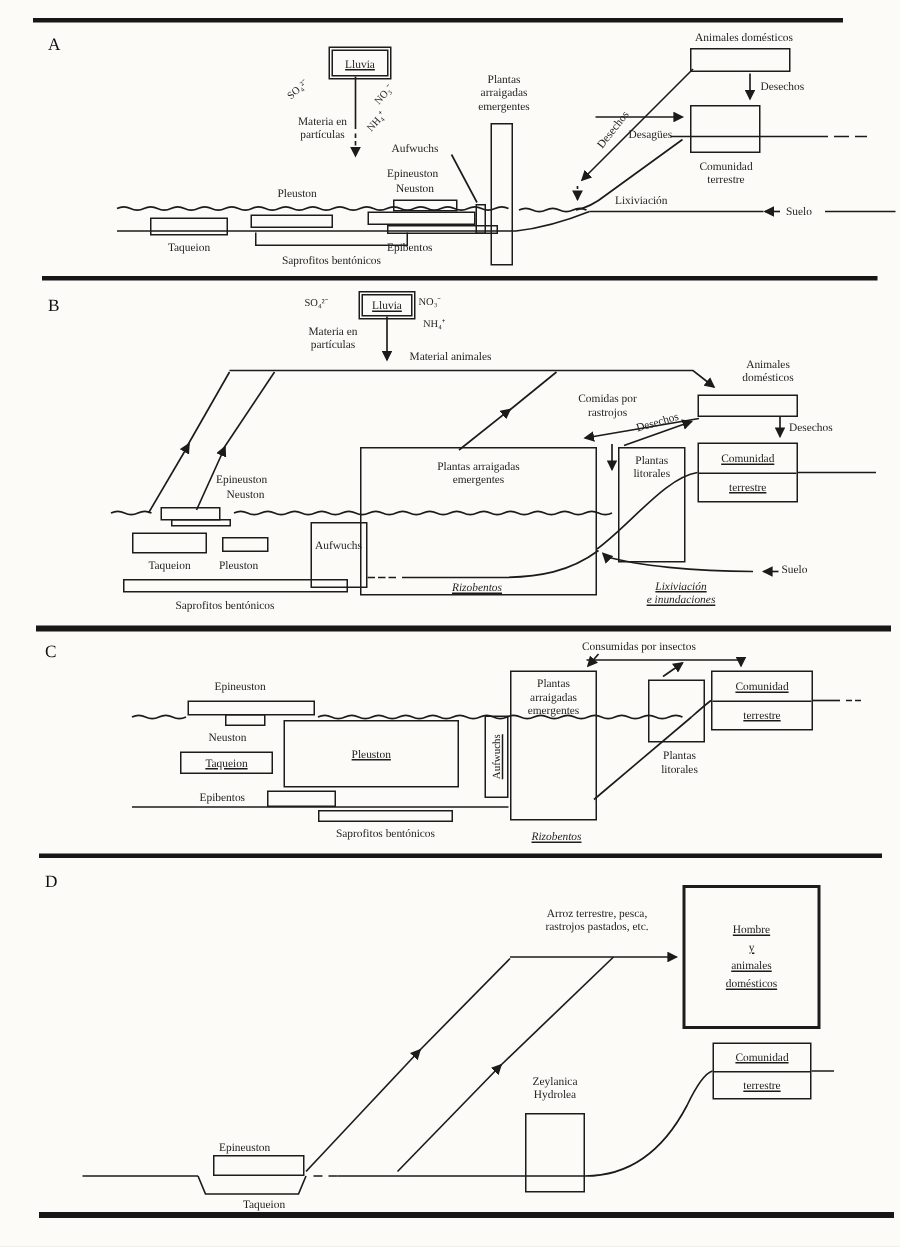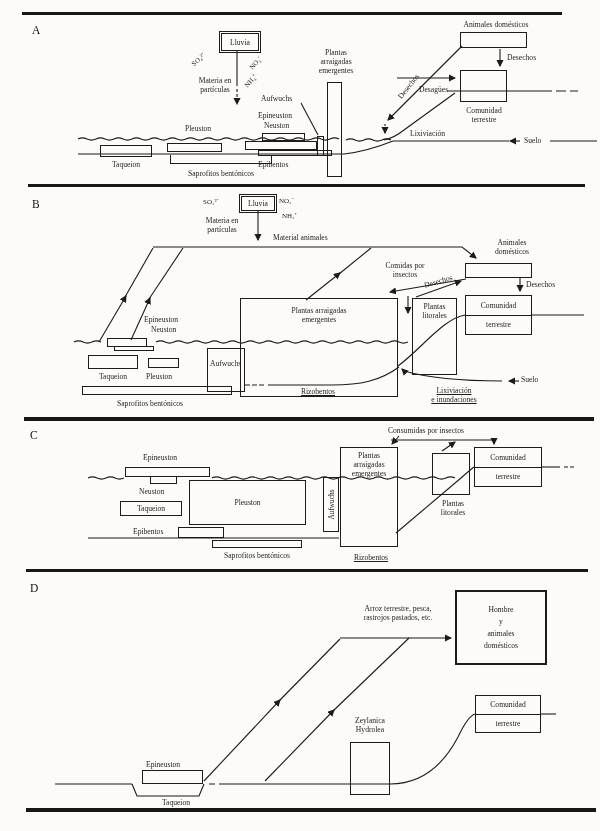--- a/index.html
+++ b/index.html
@@ -3,31 +3,31 @@
 <meta charset="utf-8">
 <style>
   html,body{margin:0;padding:0;background:#e8e8e4;}
   #canvas{position:relative;width:600px;height:831px;background:#fcfbf7;overflow:hidden;
           font-family:"Liberation Serif",serif;color:#1b1b1b;}
   svg.lines{position:absolute;left:0;top:0;width:600px;height:831px;pointer-events:none;}
   .rule{position:absolute;background:#171717;}
   .lbl{position:absolute;font-size:7.6px;line-height:9px;white-space:nowrap;color:#1e1e1e;}
   .ctr{text-align:center;white-space:pre-line;}
   .letter{position:absolute;font-size:11.5px;line-height:12px;color:#111;}
-  .bx{position:absolute;border:1.4px solid #1c1c1c;box-sizing:border-box;background:transparent;}
+  .bx{position:absolute;border:1.4px solid #1c1c1c;box-sizing:border-box;background:transparent;text-decoration:underline;}
   .dbl{outline:1.3px solid #1c1c1c;outline-offset:1.5px;}
   .fc{display:flex;align-items:center;justify-content:center;font-size:7.6px;line-height:9px;
       text-align:center;white-space:pre-line;}
   .combo{display:flex;flex-direction:column;}
   .cw{flex:1;display:flex;align-items:center;justify-content:center;font-size:7.6px;}
   .cb{border-top:1.2px solid #1c1c1c;}
   .rot{transform-origin:left top;}
   .vert{display:flex;align-items:center;justify-content:center;}
   .vert span{transform:rotate(-90deg);white-space:nowrap;font-size:7.3px;}
-  .und{text-decoration:underline;}
+  .und{text-decoration:underline;font-style:italic;}
   .bracket{border-top:none !important;}
 </style>
 </head>
 <body>
 
 <div id="canvas">
 
   <div class="rule" style="left:22px;top:12px;width:540px;height:3px;"></div>
   <div class="rule" style="left:28px;top:184px;width:557px;height:3px;"></div>
   <div class="rule" style="left:24px;top:417px;width:570px;height:4px;"></div>
@@ -177,21 +177,21 @@
   <div class="bx combo" style="left:465px;top:295px;width:67px;height:40px;border-width:1.7px;">
     <div class="cw">Comunidad</div>
     <div class="cw cb">terrestre</div>
   </div>
   <div class="lbl ctr" style="left:482px;top:238px;width:60px;">Animales
 domésticos</div>
   <div class="bx" style="left:465px;top:263px;width:67px;height:15px;"></div>
   <div class="lbl" style="left:526px;top:280px;">Desechos</div>
   <div class="lbl rot" style="left:423px;top:281px;transform:rotate(-16deg);">Desechos</div>
   <div class="lbl ctr" style="left:378px;top:261px;width:54px;">Comidas por
-insectos</div>
+rastrojos</div>
   <div class="lbl ctr und" style="left:416px;top:386px;width:76px;">Lixiviación
 e inundaciones</div>
   <div class="lbl" style="left:521px;top:375px;">Suelo</div>
 
   <div class="letter" style="left:30px;top:429px;">C</div>
   <div class="lbl" style="left:388px;top:426px;text-align:right;">Consumidas por insectos</div>
   <div class="lbl" style="left:143px;top:453px;">Epineuston</div>
   <div class="bx" style="left:125px;top:467px;width:85px;height:10px;"></div>
   <div class="bx" style="left:150px;top:476px;width:27px;height:8px;"></div>
   <div class="lbl" style="left:139px;top:487px;">Neuston</div>
@@ -217,21 +217,21 @@
   <div class="lbl ctr" style="left:434px;top:499px;width:38px;">Plantas
 litorales</div>
   <div class="bx combo" style="left:474px;top:447px;width:68px;height:40px;border-width:1.7px;">
     <div class="cw">Comunidad</div>
     <div class="cw cb">terrestre</div>
   </div>
 
   <div class="letter" style="left:30px;top:582px;">D</div>
   <div class="lbl ctr" style="left:330px;top:604px;width:136px;">Arroz terrestre, pesca,
 rastrojos pastados, etc.</div>
-  <div class="bx fc" style="left:455px;top:590px;width:92px;height:75px;border-width:2.2px;line-height:12px;">
+  <div class="bx fc" style="left:455px;top:590px;width:92px;height:96px;border-width:2.2px;line-height:12px;">
     <span style="white-space:pre-line;">Hombre
 y
 animales
 domésticos</span>
   </div>
   <div class="bx combo" style="left:475px;top:695px;width:66px;height:38px;border-width:1.8px;">
     <div class="cw">Comunidad</div>
     <div class="cw cb">terrestre</div>
   </div>
   <div class="lbl ctr" style="left:347px;top:716px;width:46px;">Zeylanica

